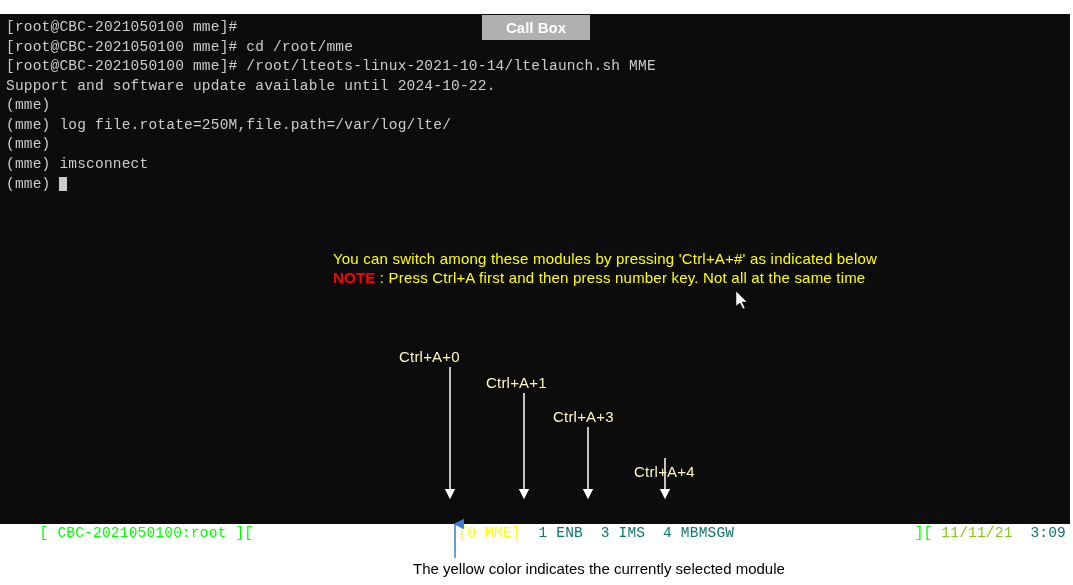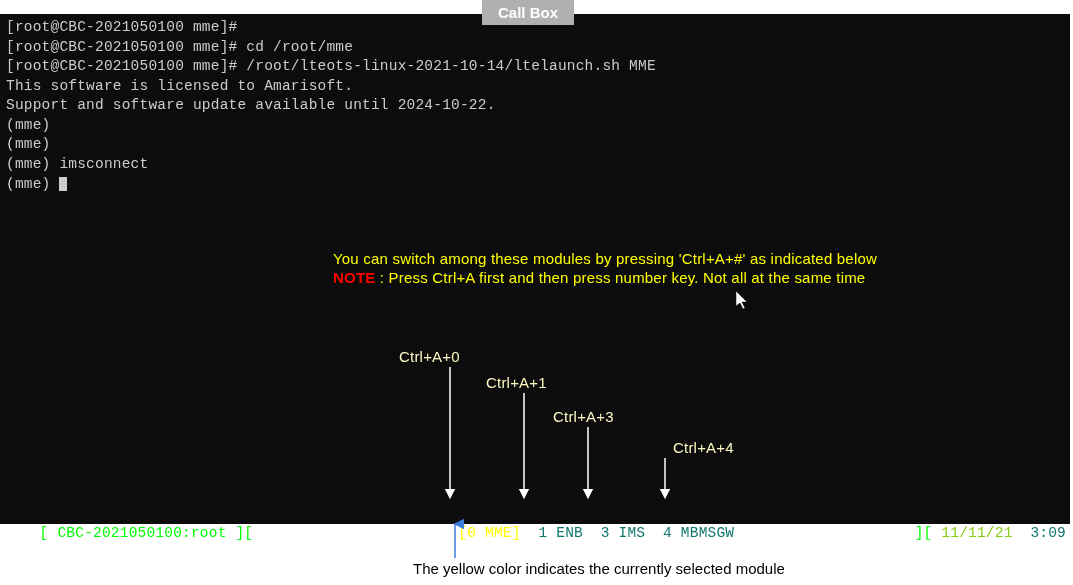--- a/index.html
+++ b/index.html
@@ -8,24 +8,24 @@
       height: 585px;
       background: #ffffff;
       font-family: 'Consolas', 'Courier New', monospace;
       font-size: 14px;
       position: relative;
       overflow: hidden;
     }
     .call-box {
       position: absolute;
       left: 482px;
-      top: 0px;
+      top: 15px;
       background: #b0b0b0;
       color: #ffffff;
-      padding: 4px 16px;
+      padding: 4px 24px;
       font-family: Arial, sans-serif;
       font-size: 15px;
       font-weight: bold;
       z-index: 10;
     }
     .terminal {
       position: absolute;
       left: 0;
       top: 14px;
       width: 1070px;
@@ -104,45 +104,45 @@
   </style>
 </head>
 <body>
 
 <div class="call-box">Call Box</div>
 
 <div class="terminal">
   <div class="terminal-line">[root@CBC-2021050100 mme]#</div>
   <div class="terminal-line">[root@CBC-2021050100 mme]# cd /root/mme</div>
   <div class="terminal-line">[root@CBC-2021050100 mme]# /root/lteots-linux-2021-10-14/ltelaunch.sh MME</div>
-  <div class="terminal-line">This software is licensed to Amarisoft.</div>
   <div class="terminal-line">Support and software update available until 2024-10-22.</div>
   <div class="terminal-line"></div>
   <div class="terminal-line">(mme)</div>
+  <div class="terminal-line">(mme) log file.rotate=250M,file.path=/var/log/lte/</div>
   <div class="terminal-line">(mme)</div>
   <div class="terminal-line">(mme) imsconnect</div>
   <div class="terminal-line"><span>(mme) </span><span class="cursor"></span></div>
 
   <div class="annot" style="left:333px; top:235px;">
     <span class="annot-yellow">You can switch among these modules by pressing 'Ctrl+A+#' as indicated below</span>
   </div>
   <div class="annot" style="left:333px; top:254px;">
     <span class="annot-red">NOTE</span><span class="annot-yellow"> : Press Ctrl+A first and then press number key. Not all at the same time</span>
   </div>
 
   <div class="mouse-cursor" style="left:736px; top:277px;">
     <svg width="16" height="20" viewBox="0 0 16 20">
       <path d="M0 0 L0 15 L4 12 L7 18 L9 17 L6 11 L11 11 Z" fill="#ffffff" stroke="#000000" stroke-width="0.5"></path>
     </svg>
   </div>
 
   <div class="shortcut-label" style="left:399px; top:333px;">Ctrl+A+0</div>
   <div class="shortcut-label" style="left:486px; top:359px;">Ctrl+A+1</div>
   <div class="shortcut-label" style="left:553px; top:393px;">Ctrl+A+3</div>
-  <div class="shortcut-label" style="left:634px; top:424px;margin-left:39px;">Ctrl+A+4</div>
+  <div class="shortcut-label" style="left:634px; top:448px;">Ctrl+A+4</div>
 
   <svg class="arrow-svg" style="left:0; top:0;" width="1070" height="510">
     <defs>
       <marker id="arrowhead-white" markerWidth="7" markerHeight="7" refX="3.5" refY="3.5" orient="auto">
         <polygon points="0 0, 7 3.5, 0 7" fill="#ffffff"></polygon>
       </marker>
     </defs>
     <line x1="450" y1="353" x2="450" y2="480" stroke="#ffffff" stroke-width="1.5" marker-end="url(#arrowhead-white)"></line>
     <line x1="524" y1="379" x2="524" y2="480" stroke="#ffffff" stroke-width="1.5" marker-end="url(#arrowhead-white)"></line>
     <line x1="588" y1="413" x2="588" y2="480" stroke="#ffffff" stroke-width="1.5" marker-end="url(#arrowhead-white)"></line>

